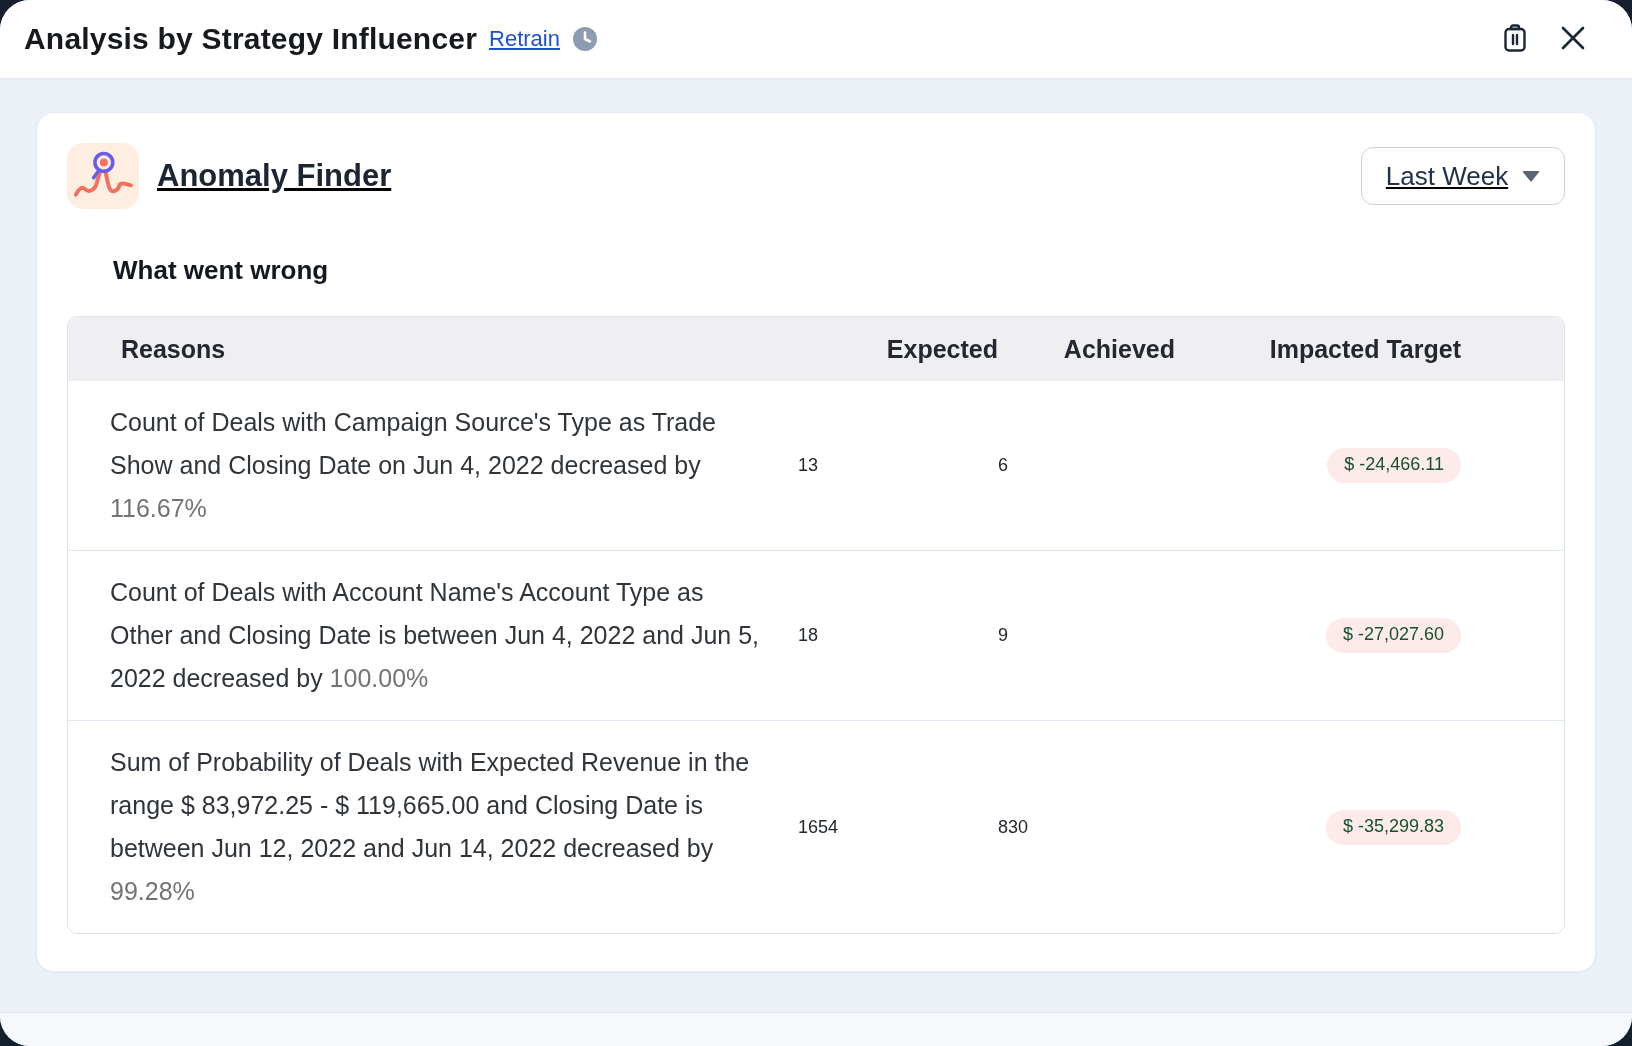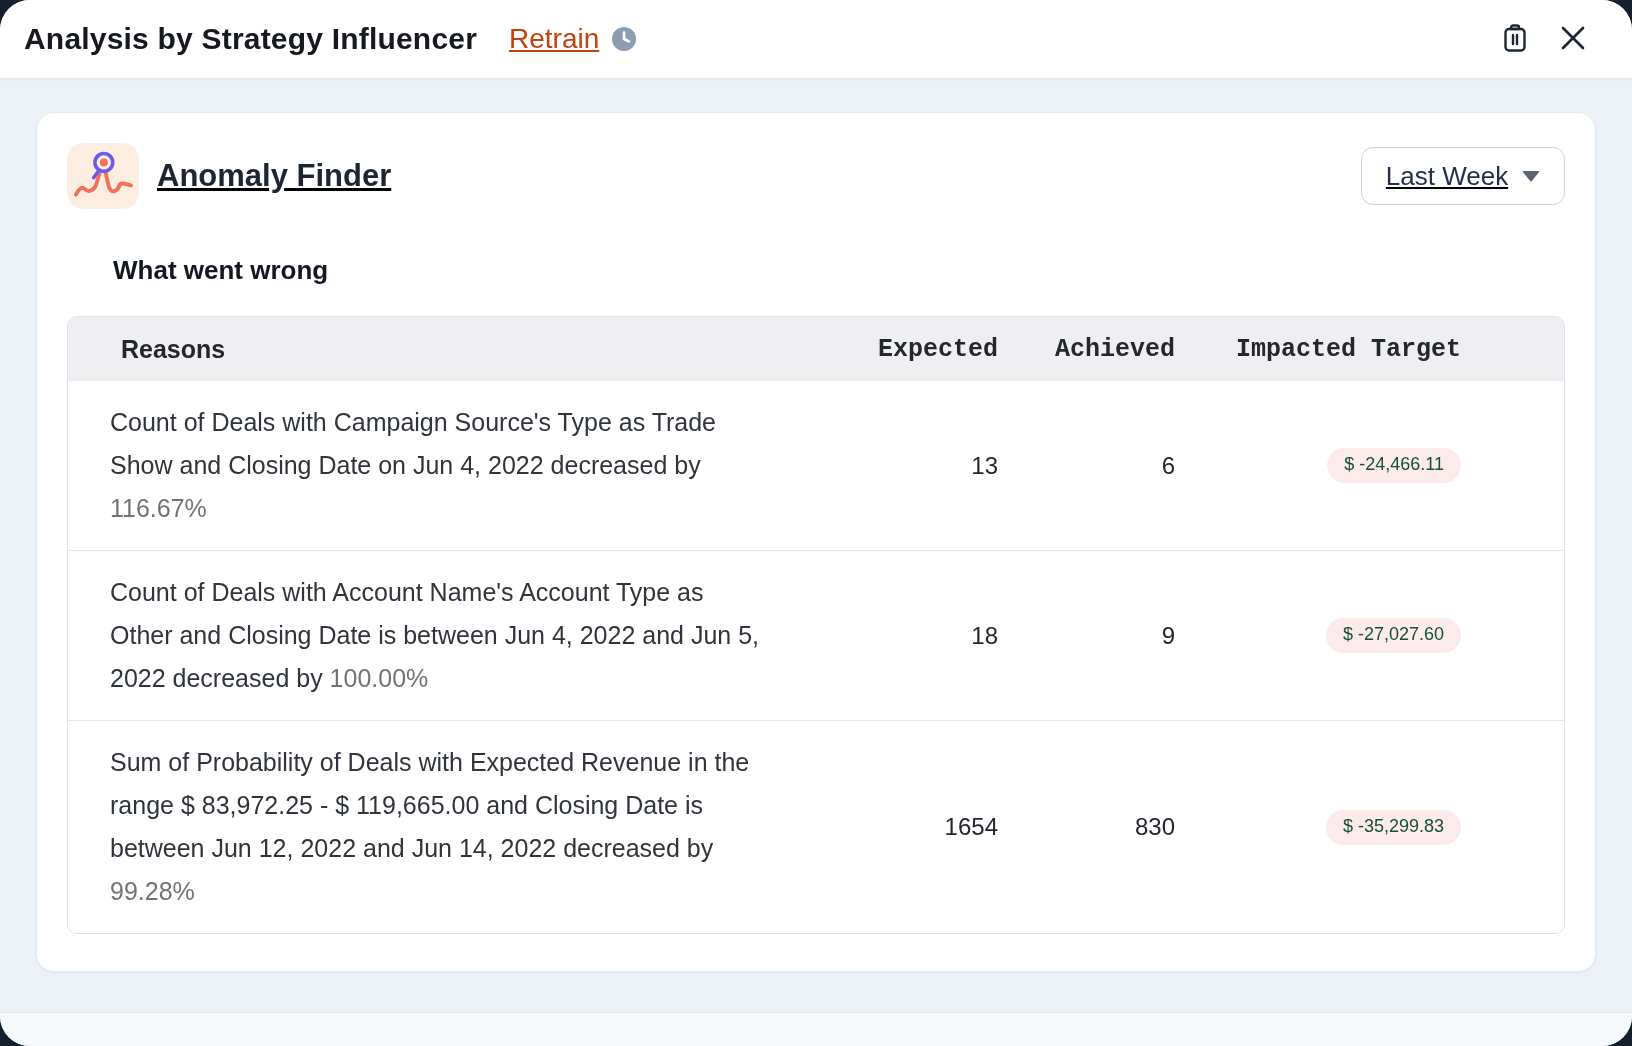--- a/index.html
+++ b/index.html
@@ -20,21 +20,21 @@
   .topbar {
     height: 78px; flex: 0 0 78px;
     background: #ffffff;
     display: flex; align-items: center;
     padding: 0 40px 0 24px;
     box-shadow: 0 1px 3px rgba(20,40,80,0.08);
     position: relative; z-index: 2;
   }
   .topbar-title { font-size: 30px; font-weight: bold; color: #16191e; letter-spacing: 0.2px; }
   .retrain-link {
-    margin-left: 32px; font-size: 28px; color: #c2410c;
+    margin-left: 12px; font-size: 22px; color: #1d4ed8;
     text-decoration: underline; cursor: pointer;
   }
   .clock-wrap { margin-left: 12px; display: flex; align-items: center; }
   .topbar-spacer { flex: 1; }
   .icon-btn {
     width: 38px; height: 38px; display: flex; align-items: center; justify-content: center;
     cursor: pointer; border: none; background: transparent;
   }
   .icon-btn + .icon-btn { margin-left: 20px; }
   
@@ -88,32 +88,32 @@
     grid-template-columns: 1fr 200px 177px 286px;
     padding-right: 103px;
     align-items: center;
   }
   .t-head {
     background: #efeff1;
     height: 64px;
     font-size: 25px; font-weight: 600; color: #23272f;
   }
   .th-reasons { padding-left: 53px; text-align: left; }
-  .th-num { text-align: right; font-family: Liberation Mono, monospace; }
+  .th-num { text-align: right; }
   .t-body-row {
     background: #ffffff;
     padding-top: 20px; padding-bottom: 20px;
   }
   .t-body-row + .t-body-row { border-top: 1px solid #dfe8f3; }
   .cell-reason {
     padding-left: 42px; padding-right: 36px;
     font-size: 25px; line-height: 43px; color: #30353c;
   }
   .cell-reason b { font-weight: normal; color: #737373; }
-  .cell-num { text-align: right; font-size: 24px; color: #23272e; }
+  .cell-num { text-align: left; font-size: 18px; color: #23272e; }
   .cell-impact { text-align: right; }
   .impact-pill {
     display: inline-block;
     background: #fdeaea; color: #14532d;
     font-size: 18px;
     padding: 6px 17px 8px 17px;
     border-radius: 999px;
     white-space: nowrap;
   }
   

